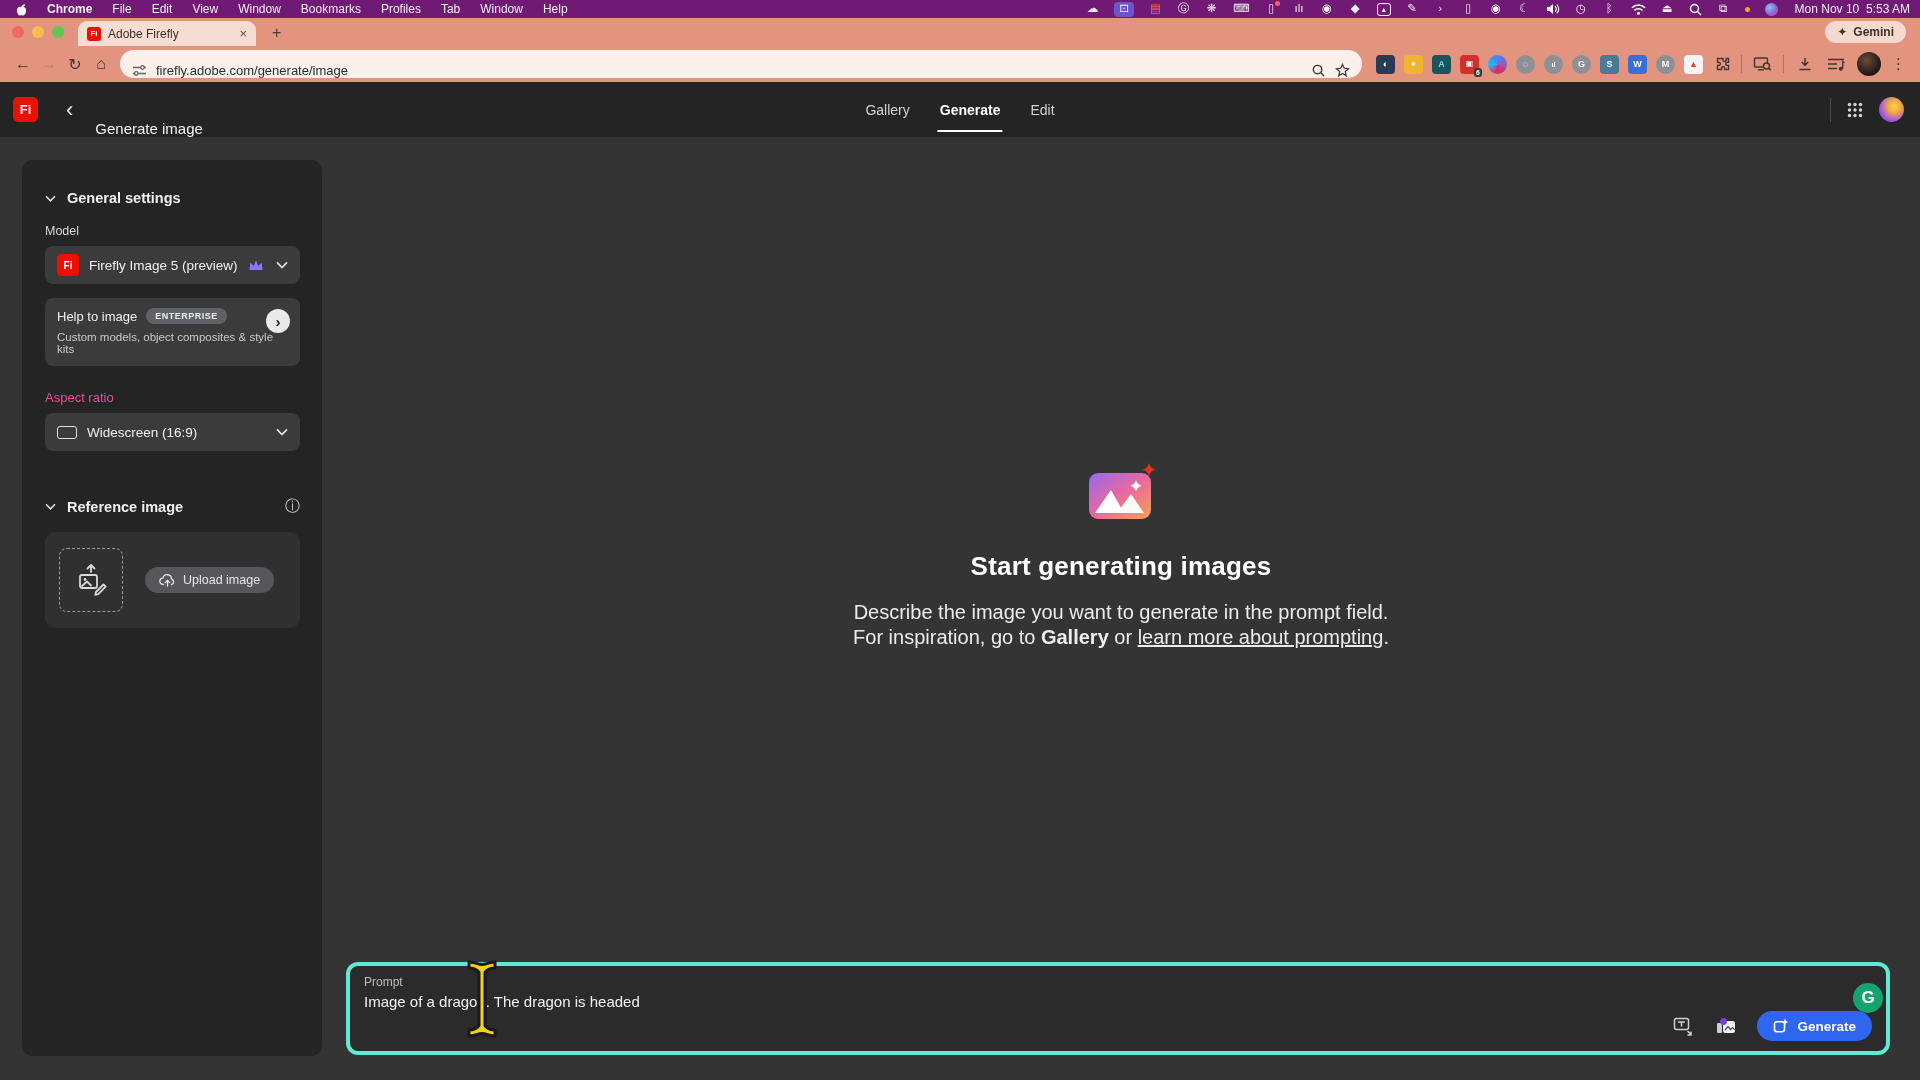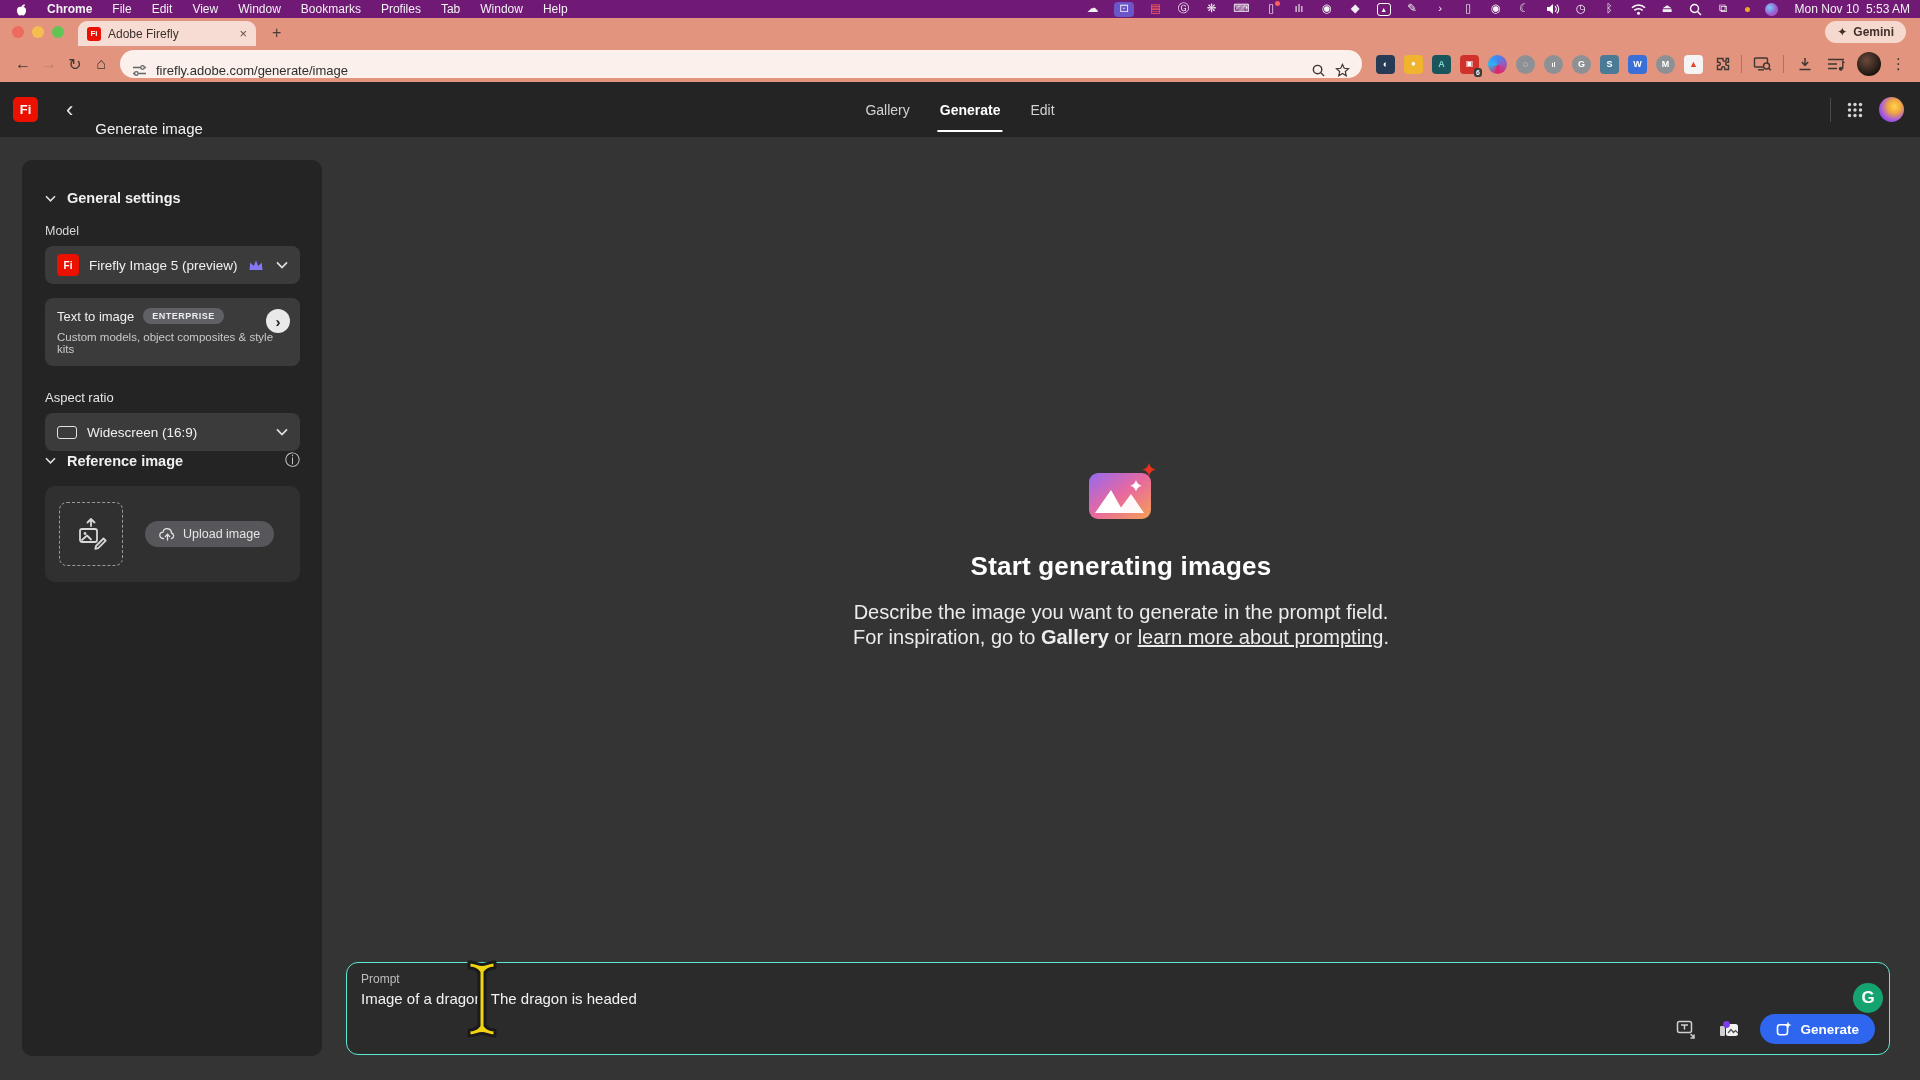--- a/index.html
+++ b/index.html
@@ -108,42 +108,42 @@
   .t2i-card { margin-top:14px; background:#3B3B3C; border-radius:8px; padding:10px 12px 11px;
     position:relative; }
   .t2i-row { display:flex; align-items:center; gap:9px; }
   .t2i-title { font-size:13px; color:#f0f0f0; }
   .badge { background:#606167; border-radius:9px; padding:3px 9px; font-size:9px;
     letter-spacing:.5px; color:#ECECEC; font-weight:700; }
   .circle-arrow { position:absolute; right:10px; top:11px; width:24px; height:24px;
     border-radius:50%; background:#E9E9E9; color:#222; font-size:15px; font-weight:700;
     display:flex; align-items:center; justify-content:center; line-height:1; }
   .t2i-desc { margin-top:7px; font-size:11.5px; color:#c9c9c9; }
-  .aspect-label { margin:24px 0 8px; font-size:13px; color:#e5e5e5; }
+  .aspect-label { margin:24px 0 8px; font-size:13px; color:#ec4899; }
   .ws-icon { width:20px; height:13px; border:1.5px solid #e0e0e0; border-radius:3px; }
-  .ref-section { }
+  .ref-section { margin-top:46px; }
   .ref-card { margin-top:16px; background:#303031; border-radius:10px; padding:16px 14px;
     display:flex; align-items:center; gap:22px; height:96px; }
   .dashed-box { width:64px; height:64px; border:1.5px dashed #9a9a9a; border-radius:8px;
     display:flex; align-items:center; justify-content:center; }
   .upload-btn { height:26px; background:#56565B; border-radius:13px; padding:0 14px;
     display:flex; align-items:center; gap:7px; font-size:12.5px; color:#E6E6E6; }
 
   
   .main-empty { position:absolute; left:322px; right:0; top:461px; text-align:center; }
   .main-empty h1 { margin-top:22px; font-size:26px; font-weight:900; color:#fff;
     letter-spacing:.2px; }
   .main-empty p { margin-top:4px; font-size:20px; color:#ECECEC; line-height:21px; }
   .main-empty .p1 { margin-top:20px; }
   .main-empty b { font-weight:700; }
   .main-empty a { color:#ECECEC; text-decoration:underline; cursor:pointer; }
 
   
   .prompt-bar { position:absolute; left:346px; top:962px; width:1544px; height:93px;
-    background:#2B2B2C; border:1px solid #5eead4; border-radius:12px; padding:9px 14px; }
+    background:#2B2B2C; border:4px solid #5eead4; border-radius:12px; padding:9px 14px; }
   .prompt-label { font-size:12px; color:#BDBDBD; }
   .prompt-text { margin-top:4px; font-size:15px; color:#F2F2F2; }
   .prompt-actions { position:absolute; right:14px; bottom:10px; display:flex;
     align-items:center; gap:20px; }
   .generate-btn { height:30px; background:#2E66F0; border:none; border-radius:15px; color:#fff;
     display:flex; align-items:center; gap:8px; padding:0 16px; font-size:13.5px;
     font-weight:700; font-family:inherit; }
   .grammarly { position:absolute; left:1853px; top:983px; width:30px; height:30px;
     border-radius:50%; background:#15A36F; color:#fff; font-weight:800; font-size:17px;
     display:flex; align-items:center; justify-content:center; }
@@ -360,21 +360,21 @@
     </span>
     <span class="chev">
       <svg width="12" height="8" viewBox="0 0 12 8" fill="none" stroke="#e0e0e0" stroke-width="1.7">
           <path d="M1 1.3 L6 6.5 L11 1.3"></path>
         </svg>
     </span>
   </div>
 
   <div class="t2i-card">
     <div class="t2i-row">
-      <span class="t2i-title">Text to image</span>
+      <span class="t2i-title">Help to image</span>
       <span class="badge">ENTERPRISE</span>
     </div>
     <span class="circle-arrow">›</span>
     <p class="t2i-desc">Custom models, object composites &amp; style kits</p>
   </div>
 
   <div class="aspect-label">Aspect ratio</div>
   <div class="select">
     <span class="ws-icon"></span>
     <span>Widescreen (16:9)</span>

